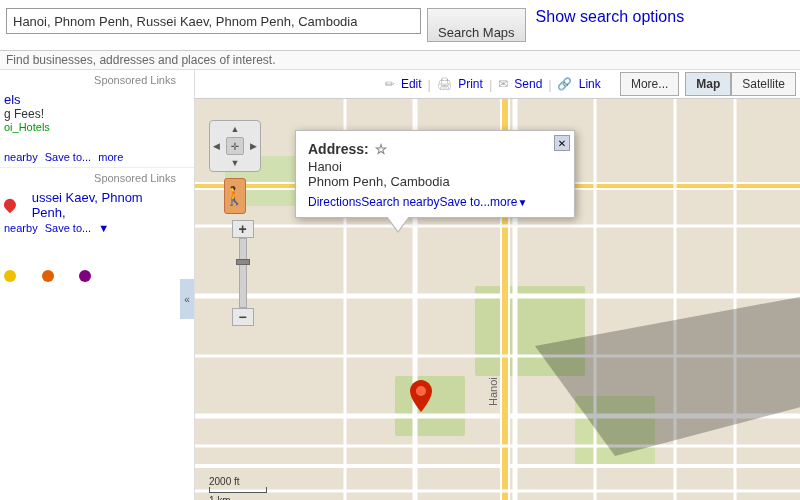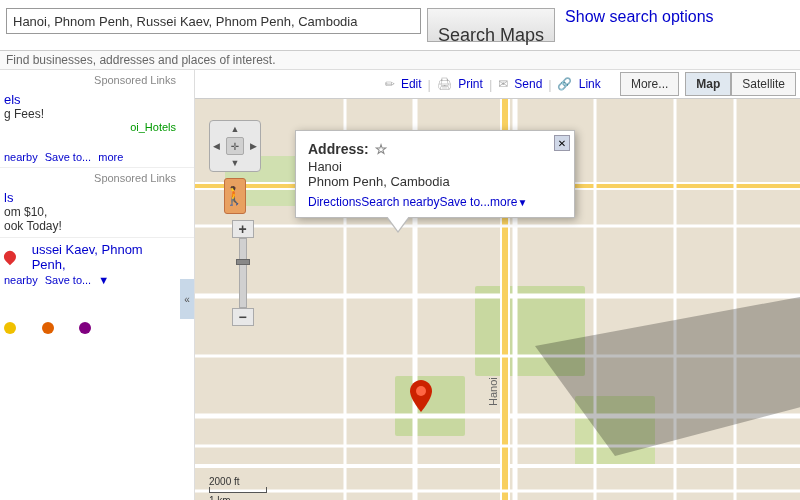--- a/index.html
+++ b/index.html
@@ -6,21 +6,21 @@
     body { width: 800px; height: 500px; overflow: hidden; font-family: Arial, sans-serif; font-size: 13px; background: #fff; }
 
     
     #top-bar {
       display: flex; align-items: flex-start; padding: 8px 6px; background: #fff; border-bottom: 1px solid #ccc; gap: 6px;
     }
     #search-input {
       width: 415px; height: 26px; border: 1px solid #999; padding: 2px 6px; font-size: 13px; color: #333;
     }
     #search-button {
-      height: 30px; padding: 16px 10px; background: linear-gradient(to bottom, #f5f5f5, #e0e0e0); border: 1px solid #aaa; cursor: pointer; font-size: 18px; color: #333;
+      height: 30px; padding: 16px 10px; background: linear-gradient(to bottom, #f5f5f5, #e0e0e0); border: 1px solid #aaa; cursor: pointer; font-size: 13px; color: #333;
     }
     #show-options {
       color: #00c; font-size: 16px; cursor: pointer; text-decoration: none; margin-left: 4px;
     }
     #sub-bar {
       padding: 2px 6px; font-size: 12px; color: #666; background: #f9f9f9; border-bottom: 1px solid #ddd;
     }
 
     
     #main {
@@ -36,21 +36,21 @@
       width: 14px; height: 40px; background: #c8d8e8; display: flex; align-items: center; justify-content: center; cursor: pointer; z-index: 10; font-size: 10px; color: #555;
     }
     .sponsored-label {
       font-size: 11px; color: #888; text-align: right; padding: 4px 18px 2px 4px;
     }
     .ad-block {
       padding: 4px 18px 4px 4px; border-bottom: 1px solid #eee;
     }
     .ad-title { color: #00c; font-size: 13px; cursor: pointer; }
     .ad-text { font-size: 12px; color: #333; }
-    .ad-link { color: #009900; font-size: 11px; text-align: right; }
+    .ad-link { color: #009900; font-size: 11px; }
     .ad-actions { font-size: 11px; margin-top: 18px; }
     .ad-actions a { color: #00c; text-decoration: none; margin-right: 4px; cursor: pointer; }
 
     .result-block {
       padding: 4px 18px 4px 4px;
     }
     .result-title { color: #00c; font-size: 13px; cursor: pointer; }
     .result-actions { font-size: 11px; margin-top: 2px; }
     .result-actions a { color: #00c; text-decoration: none; margin-right: 4px; cursor: pointer; }
 
@@ -178,25 +178,20 @@
       <div class="ad-text">g Fees!</div>
       <div class="ad-link">oi_Hotels</div>
       <div class="ad-actions">
         <a>nearby</a>
         <a>Save to...</a>
         <a>more</a>
       </div>
     </div>
 
     <div class="sponsored-label">Sponsored Links</div>
-    <div class="ad-block">
-      <div class="ad-title">ls</div>
-      <div class="ad-text">om $10,</div>
-      <div class="ad-text">ook Today!</div>
-    </div>
 
     <div class="result-block">
       <div style="display:flex;align-items:center;gap:12px;">
         <span style="width:12px;height:12px;background:#e03030;border-radius:50% 50% 50% 0;display:inline-block;transform:rotate(-45deg);margin-right:4px;"></span>
         <span class="result-title">ussei Kaev, Phnom Penh,</span>
       </div>
       <div class="result-actions">
         <a>nearby</a>
         <a>Save to...</a>
         <a>▼</a>

